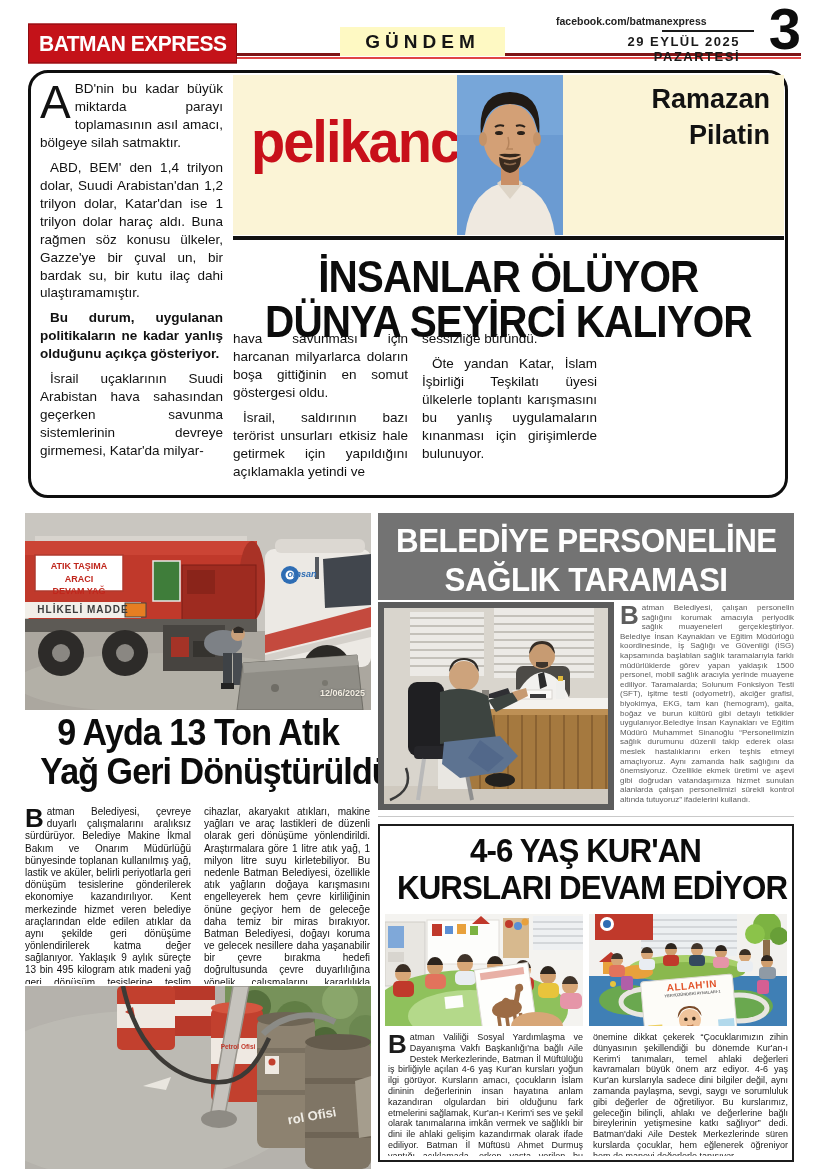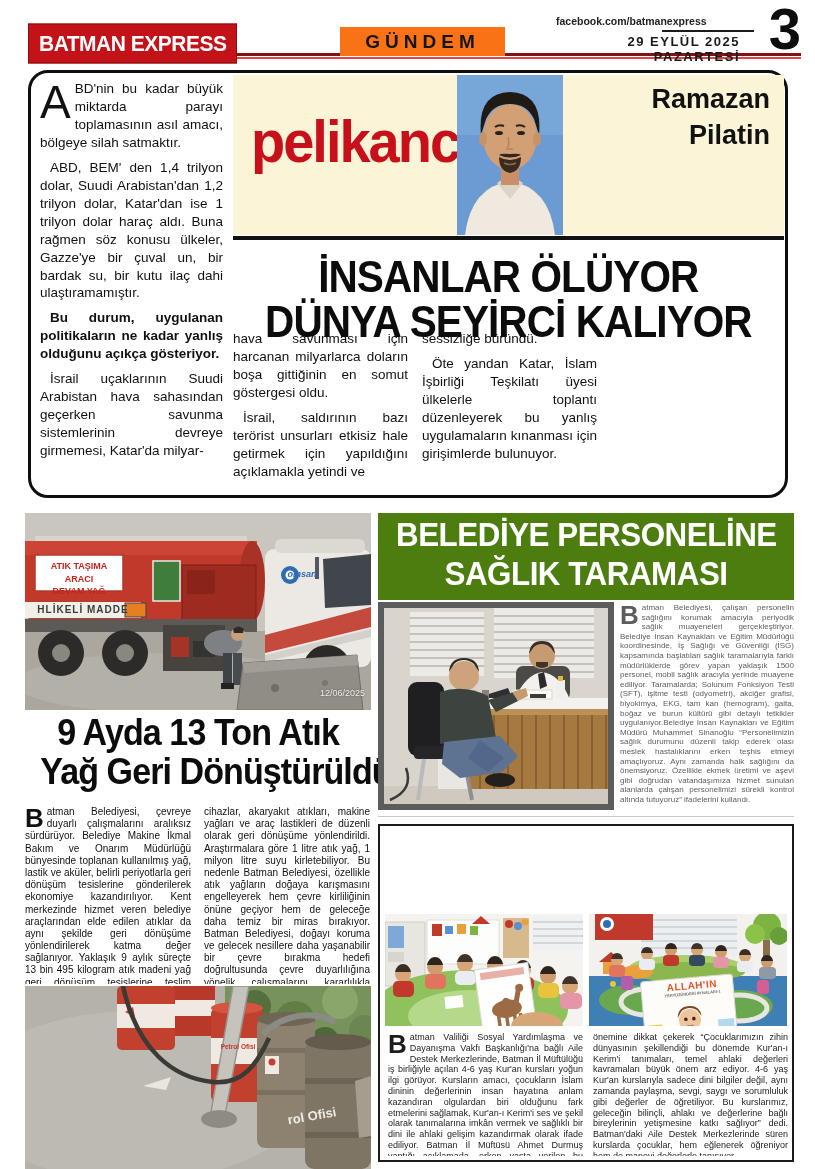--- a/index.html
+++ b/index.html
@@ -8,21 +8,21 @@
   #page {
     position:relative; width:815px; height:1169px; background:#ffffff;
     margin:0 auto; overflow:hidden; color:#111;
   }
   .abs { position:absolute; }
 
   
   #logo { left:28px; top:25px; background:#c41219; color:#fff; font-weight:900;
     font-size:21px; letter-spacing:-0.5px; padding:5px 10px 6px; transform:scaleY(1.08);
     border:1px solid #8d0d12; }
-  #gundem-box { left:340px; top:27px; width:165px; height:29px; background:#f97316;
+  #gundem-box { left:340px; top:27px; width:165px; height:29px; background:#fef9c3;
     display:flex; align-items:center; justify-content:center; font-weight:900;
     font-size:19px; letter-spacing:5px; color:#151515; }
   #fb-link { left:556px; top:15px; font-size:10.5px; font-weight:700; color:#222; }
   #hdr-small-rule { left:662px; top:30px; width:92px; border-top:2px solid #1a1a1a; }
   #hdr-date { left:540px; top:34px; width:200px; text-align:right; font-size:13px;
     font-weight:700; letter-spacing:1.5px; color:#1a1a1a; }
   #page-num { right:14px; top:0px; font-size:58px; font-weight:900; color:#0d0d0d; line-height:1; }
   #hdr-rule-dark { left:213px; top:53px; width:588px; height:2.5px; background:#7e1416; }
   #hdr-rule-red  { left:213px; top:57px; width:588px; height:2px;  background:#e04545; }
 
@@ -57,39 +57,39 @@
   .op-col { width:175px; font-size:13.5px; line-height:1.33; text-align:justify; overflow:hidden; }
   .op-col p { margin-bottom:7px; }
 
   
   .photo { overflow:hidden; background:#c9c6c0; }
   #truck-photo { left:25px; top:513px; width:346px; height:197px; }
   .ph-label { position:absolute; font-weight:700; text-align:center; }
   #truck-sign-label { left:12px; top:47px; width:84px; color:#c0261c; font-size:9px; line-height:1.4; }
   #truck-band-label { left:0px; top:91px; width:116px; color:#3c3c3c; font-size:10px; letter-spacing:1px; }
   #omsan-label { left:252px; top:56px; width:50px; color:#2e6db4; font-size:9px; font-style:italic; }
-  #truck-timestamp { right:6px; bottom:12px; color:#f3eee2; font-size:9px; font-weight:400;
+  #truck-timestamp { right:6px; bottom:12px; color:#f3eee2; font-size:9px; font-weight:700;
     position:absolute; text-shadow:0 0 2px #555;margin-left:38px; }
 
   #waste-headline { left:25px; top:714px; width:346px; text-align:center; font-weight:900;
     color:#0c0c0c; line-height:1.05; }
   #waste-headline .hl { display:inline-block; transform:scaleX(0.92); font-size:37px;
     letter-spacing:-1px; white-space:nowrap; }
   #waste-cols { left:25px; top:806px; width:346px; height:178px; display:flex; gap:13px; }
   .waste-col { width:166px; font-size:10px; line-height:1.22; text-align:justify; overflow:hidden; }
 
   #barrels-photo { left:25px; top:986px; width:346px; height:183px; }
   #petrol-label-small { left:188px; top:57px; width:50px; color:#c0392b; font-size:6.5px;
     font-weight:700; text-align:center; position:absolute; }
   #petrol-label-big { left:262px; top:118px; width:100px; color:#efece5; font-size:13px;
     font-weight:700; transform:rotate(-10deg); position:absolute; }
 
   
-  #health-banner { left:378px; top:513px; width:416px; height:87px; background:#4d7c0f;
-    color:#fff; text-align:center; font-weight:900; padding-top:3px; line-height:1.18; }
+  #health-banner { left:378px; top:513px; width:416px; height:87px; background:#737373;
+    color:#fff; text-align:center; font-weight:900; padding-top:9px; line-height:1.18; }
   #health-banner .hl { display:inline-block; transform:scaleX(0.95); font-size:33px;
     letter-spacing:-0.5px; white-space:nowrap; }
   #doctor-photo { left:378px; top:602px; width:236px; height:208px;
     border:6px solid #5c5c5c; background:#d9d5cd; }
   #health-text { left:620px; top:603px; width:174px; height:207px; overflow:hidden;
     font-size:8px; line-height:1.2; text-align:justify; color:#5d5d5d; }
   #health-rule { left:378px; top:816px; width:416px; border-top:1.5px solid #c9c9c9; }
 
   
   #quran-box { left:378px; top:824px; width:416px; height:338px; border:2px solid #1c1c1c;
@@ -162,21 +162,21 @@
     <span class="hl">DÜNYA SEYİRCİ KALIYOR</span>
   </div>
 
   <div class="abs" id="op-cols">
     <div class="op-col">
       <p>hava savunması için harcanan milyarlarca doların boşa gittiğinin en somut göstergesi oldu.</p>
       <p class="indent">İsrail, saldırının bazı terörist unsurları etkisiz hale getirmek için yapıldığını açıklamakla yetindi ve</p>
     </div>
     <div class="op-col">
       <p>sessizliğe büründü.</p>
-      <p class="indent">Öte yandan Katar, İslam İşbirliği Teşkilatı üyesi ülkelerle toplantı düzenleyerek bu yanlış uygulamaların kınanması için girişimlerde bulunuyor.</p>
+      <p class="indent">Öte yandan Katar, İslam İşbirliği Teşkilatı üyesi ülkelerle toplantı karışmasını bu yanlış uygulamaların kınanması için girişimlerde bulunuyor.</p>
     </div>
   </div>
 
   <div class="abs photo" id="truck-photo">
     <svg width="346" height="197" viewBox="0 0 346 197" style="position:absolute;left:0;top:0;">
       <rect width="346" height="125" fill="#c9c6c0"></rect>
       <rect y="118" width="346" height="79" fill="#aba79f"></rect>
       <ellipse cx="140" cy="170" rx="150" ry="30" fill="#b7b3ab" opacity="0.7"></ellipse>
       <rect x="10" y="23" width="212" height="7" fill="#d8d4ce"></rect>
       <rect x="0" y="28" width="232" height="80" rx="10" fill="#c0392b"></rect>
@@ -353,20 +353,24 @@
       <path d="M6 192 Q30 182 22 160" stroke="#3a3a3a" stroke-width="2.5" fill="none"></path>
     </svg>
   </div>
 
   <div class="abs" id="health-text">
     <span class="dropcap-sm">B</span><span>atman Belediyesi, çalışan personelin sağlığını korumak amacıyla periyodik sağlık muayeneleri gerçekleştiriyor. Belediye İnsan Kaynakları ve Eğitim Müdürlüğü koordinesinde, İş Sağlığı ve Güvenliği (İSG) kapsamında başlatılan sağlık taramalarıyla farklı müdürlüklerde görev yapan yaklaşık 1500 personel, mobil sağlık aracıyla yerinde muayene ediliyor. Taramalarda; Solunum Fonksiyon Testi (SFT), işitme testi (odyometri), akciğer grafisi, biyokimya, EKG, tam kan (hemogram), gaita, boğaz ve burun kültürü gibi detaylı tetkikler uygulanıyor.Belediye İnsan Kaynakları ve Eğitim Müdürü Muhammet Sinanoğlu “Personelimizin sağlık durumunu düzenli takip ederek olası meslek hastalıklarını erken teşhis etmeyi amaçlıyoruz. Aynı zamanda halk sağlığını da önemsiyoruz. Özellikle ekmek üretimi ve aşevi gibi doğrudan vatandaşımıza hizmet sunulan alanlarda çalışan personelimizi sürekli kontrol altında tutuyoruz” ifadelerini kullandı.</span>
   </div>
   <div class="abs" id="health-rule"></div>
 
   <div class="abs" id="quran-box">
+    <div id="quran-headline">
+      <span class="hl">4-6 YAŞ KUR'AN</span><br>
+      <span class="hl">KURSLARI DEVAM EDİYOR</span>
+    </div>
 
     <div id="quran-photos">
       <div class="kids-photo">
         <svg width="198" height="112" viewBox="0 0 198 112">
           <rect width="198" height="112" fill="#f4f3f0"></rect>
           <rect x="0" y="8" width="40" height="64" fill="#e8e6e1" stroke="#cfcdc8"></rect>
           <rect x="3" y="12" width="16" height="22" fill="#7fa8d9"></rect>
           <rect x="3" y="38" width="16" height="10" fill="#d8d5cf"></rect>
           <rect x="42" y="6" width="72" height="44" fill="#fdfdfb" stroke="#e0ddd8"></rect>
           <rect x="47" y="10" width="10" height="12" fill="#c0392b"></rect>

